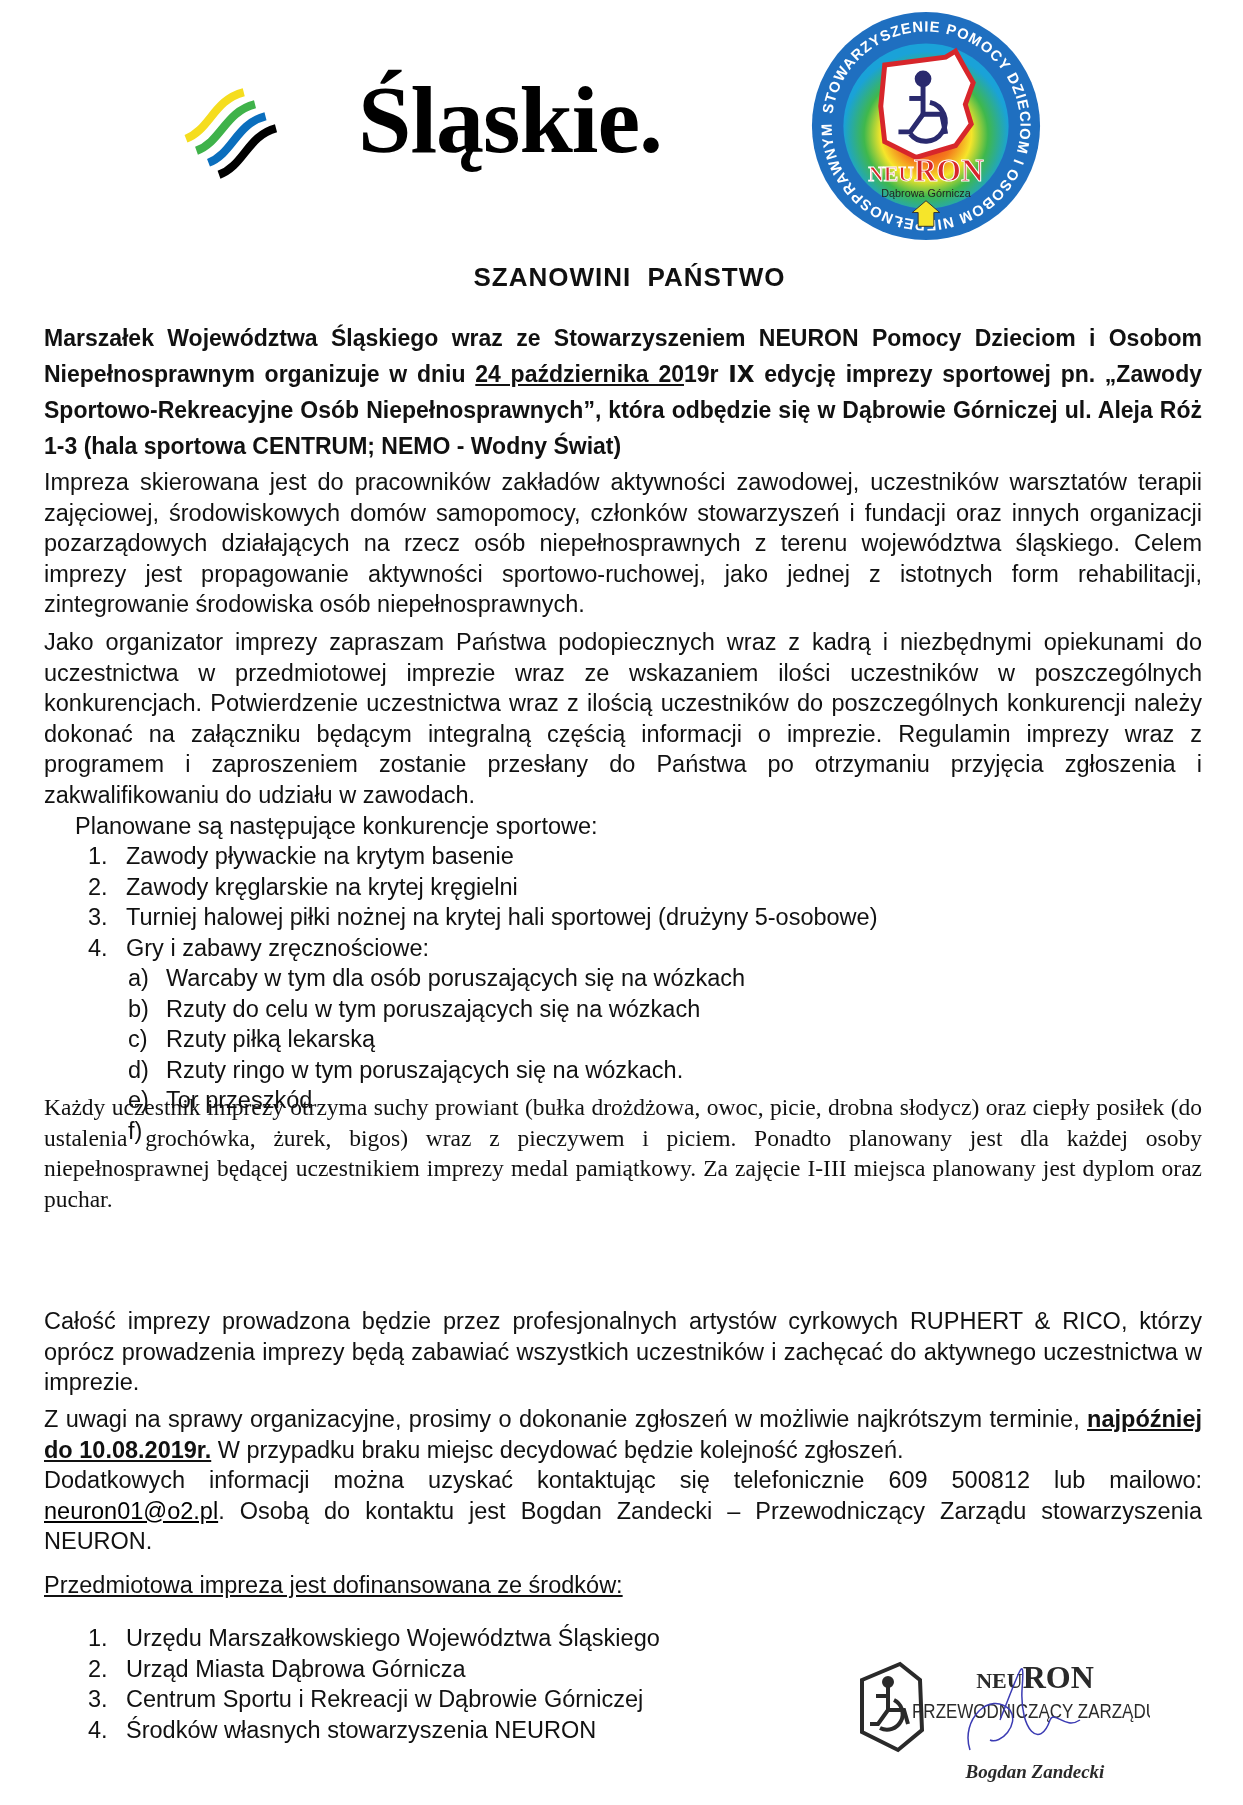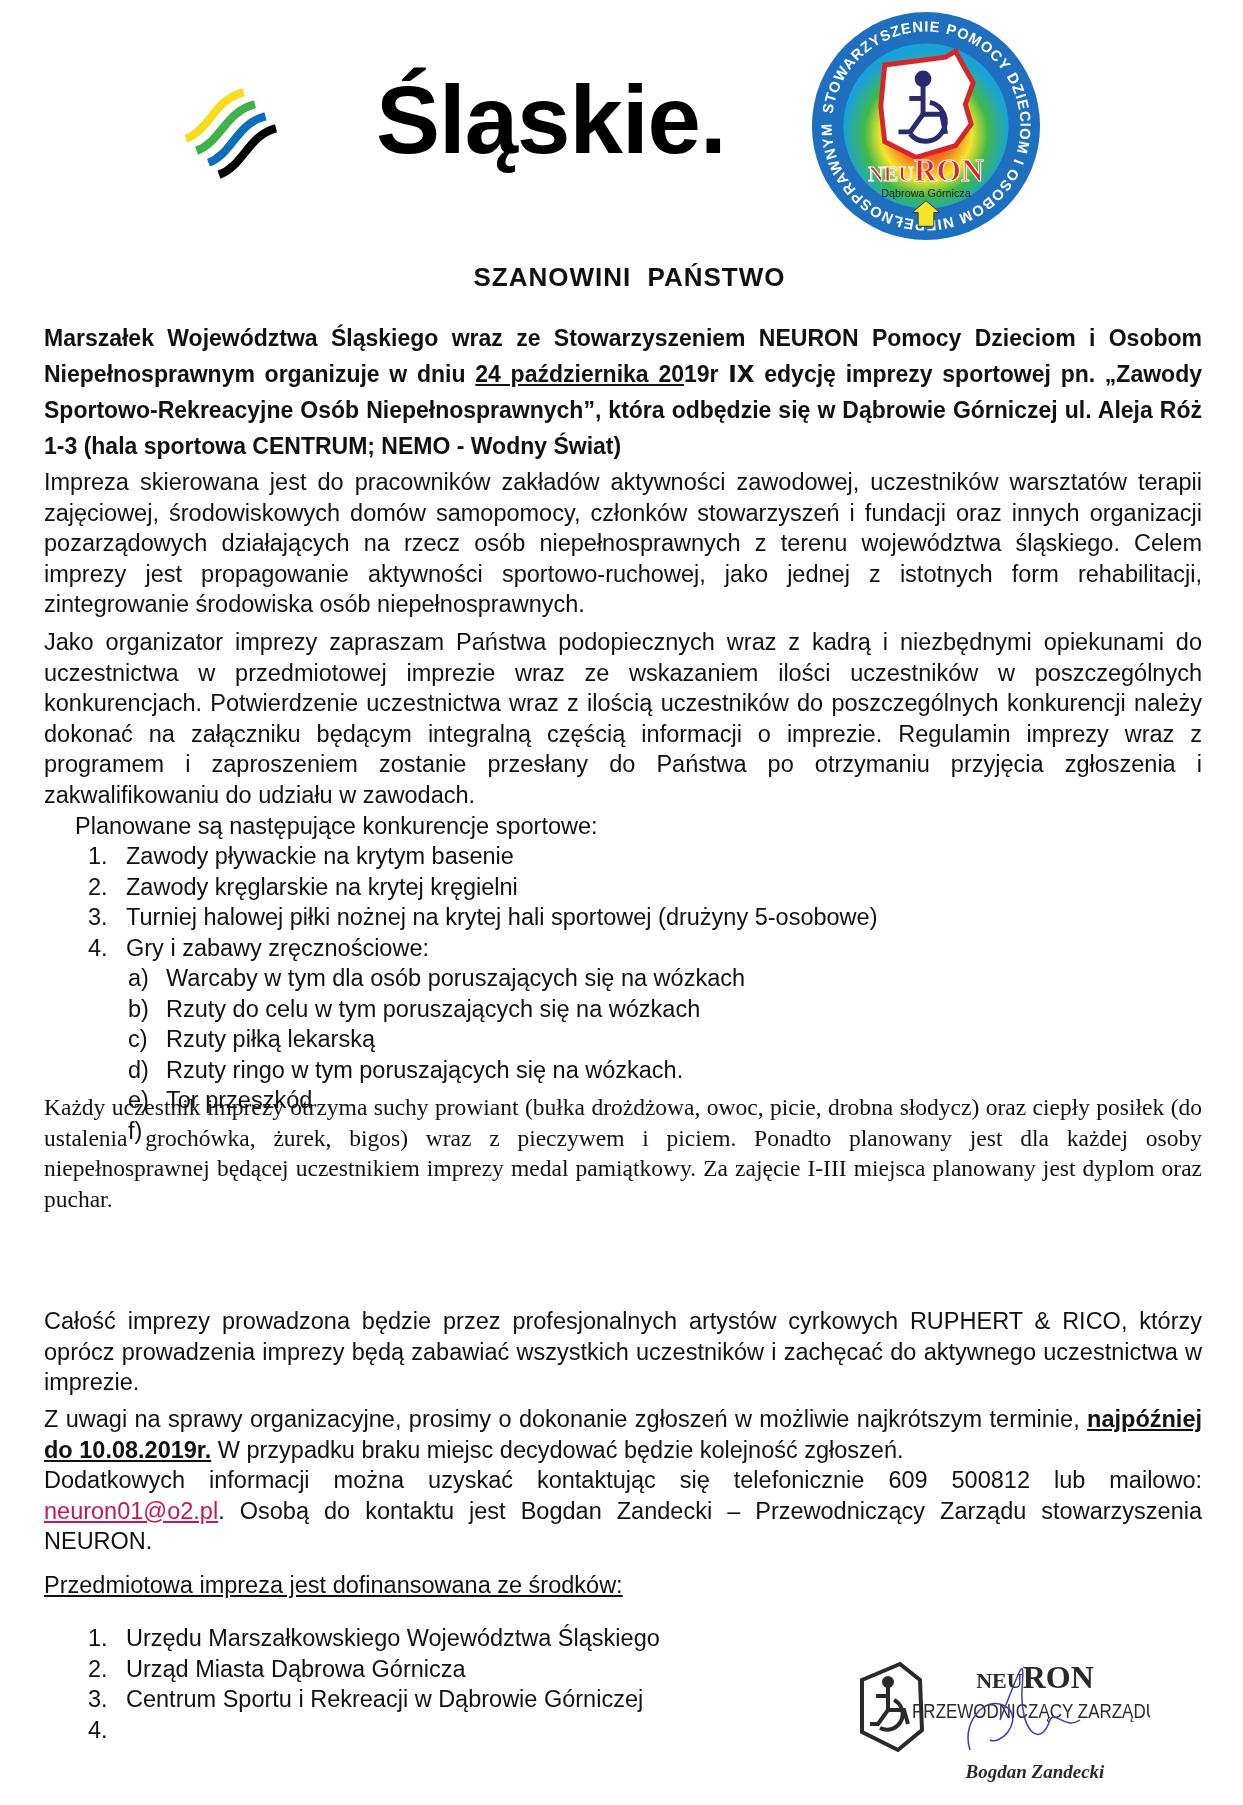--- a/index.html
+++ b/index.html
@@ -1,30 +1,30 @@
 <!DOCTYPE html>
 <html><head>
 <meta charset="utf-8">
 <style>
   html, body { margin: 0; padding: 0; background: #ffffff; }
   body { width: 1243px; height: 1805px; position: relative; overflow: hidden;
          font-family: "Liberation Sans", sans-serif; color: #111; }
   .abs { position: absolute; }
   
   #slaskie-logo { left: 180px; top: 70px; width: 540px; height: 130px; }
-  #slaskie-word { left: 358px; top: 72px; font-family: Liberation Sans, sans-serif;
-                  font-size: 96px; font-weight: bold; letter-spacing: -1px; color: #000; line-height: 1; margin-left: 18px; }
+  #slaskie-word { left: 358px; top: 72px; font-family: Liberation Serif, serif;
+                  font-size: 96px; font-weight: bold; letter-spacing: -1px; color: #000; line-height: 1; }
   #neuron-badge { left: 808px; top: 8px; width: 236px; height: 236px; }
   #title { left: 8px; width: 1243px; top: 262px; text-align: center; font-weight: bold;
            font-size: 26px; letter-spacing: 1px; word-spacing: 8px; }
   .para { left: 44px; width: 1158px; font-size: 23.5px; line-height: 30.5px; text-align: justify; }
   .para.bold { font-weight: bold; line-height: 36px; font-size: 23px; }
   .u { text-decoration: underline; }
   .b { font-weight: bold; }
-  .lnk { color: #be185d; text-decoration: underline; }
+  .lnk { color: #000000; text-decoration: underline; }
   .list { left: 88px; font-size: 23.5px; line-height: 30.5px; margin: 0; padding: 0; list-style: none; }
   .list li { display: flex; }
   .list .num { width: 38px; display: inline-block; }
   .sublist { left: 128px; font-size: 23.5px; line-height: 30.5px; margin: 0; padding: 0; list-style: none; }
   .sublist li { display: flex; }
   .sublist .num { width: 38px; display: inline-block; }
   #stamp { left: 850px; top: 1650px; width: 300px; height: 140px; }
 </style>
 </head>
 <body>
@@ -147,20 +147,21 @@
   <li>
       <span class="num">2.</span>
       <span>Urząd Miasta Dąbrowa Górnicza</span>
     </li>
   <li>
       <span class="num">3.</span>
       <span>Centrum Sportu i Rekreacji w Dąbrowie Górniczej</span>
     </li>
   <li>
       <span class="num">4.</span>
+      <span>Środków własnych stowarzyszenia NEURON</span>
     </li>
 </ul>
 
 <svg id="stamp" class="abs" viewBox="0 0 300 140">
   <g fill="none" stroke="#2a2a2a" stroke-width="4">
     <path d="M12 30 L50 14 L70 30 L72 80 L48 100 L12 82 Z"></path>
     <circle cx="38" cy="32" r="4" fill="#2a2a2a"></circle>
     <path d="M38 36 L38 60 L54 60 L58 74"></path>
     <path d="M26 46 L38 46"></path>
     <path d="M38 60 L28 74 L20 74"></path>

